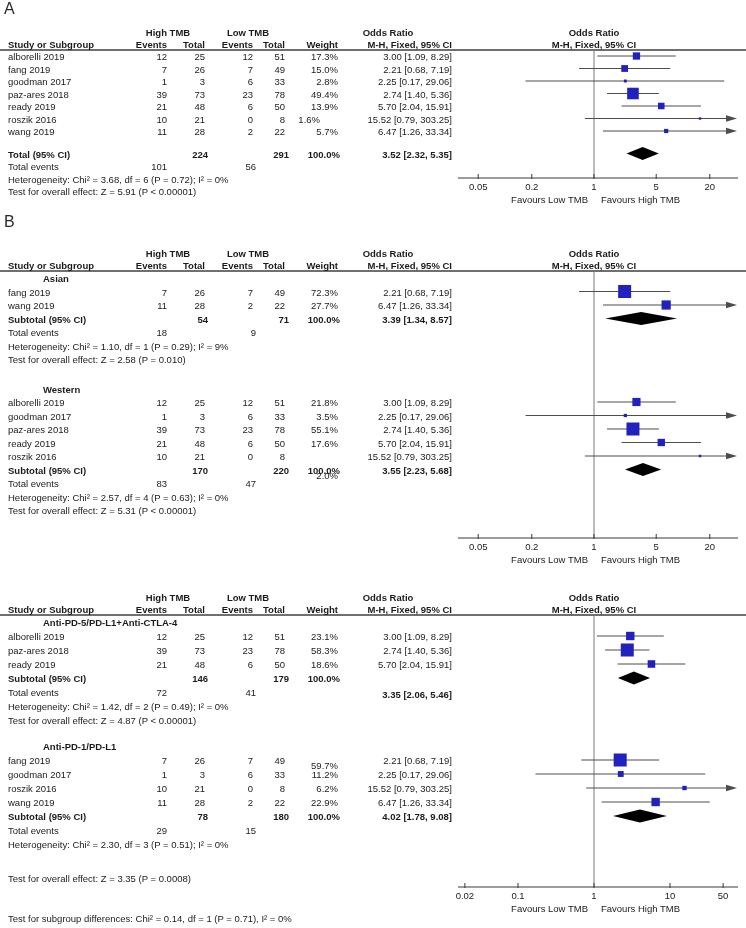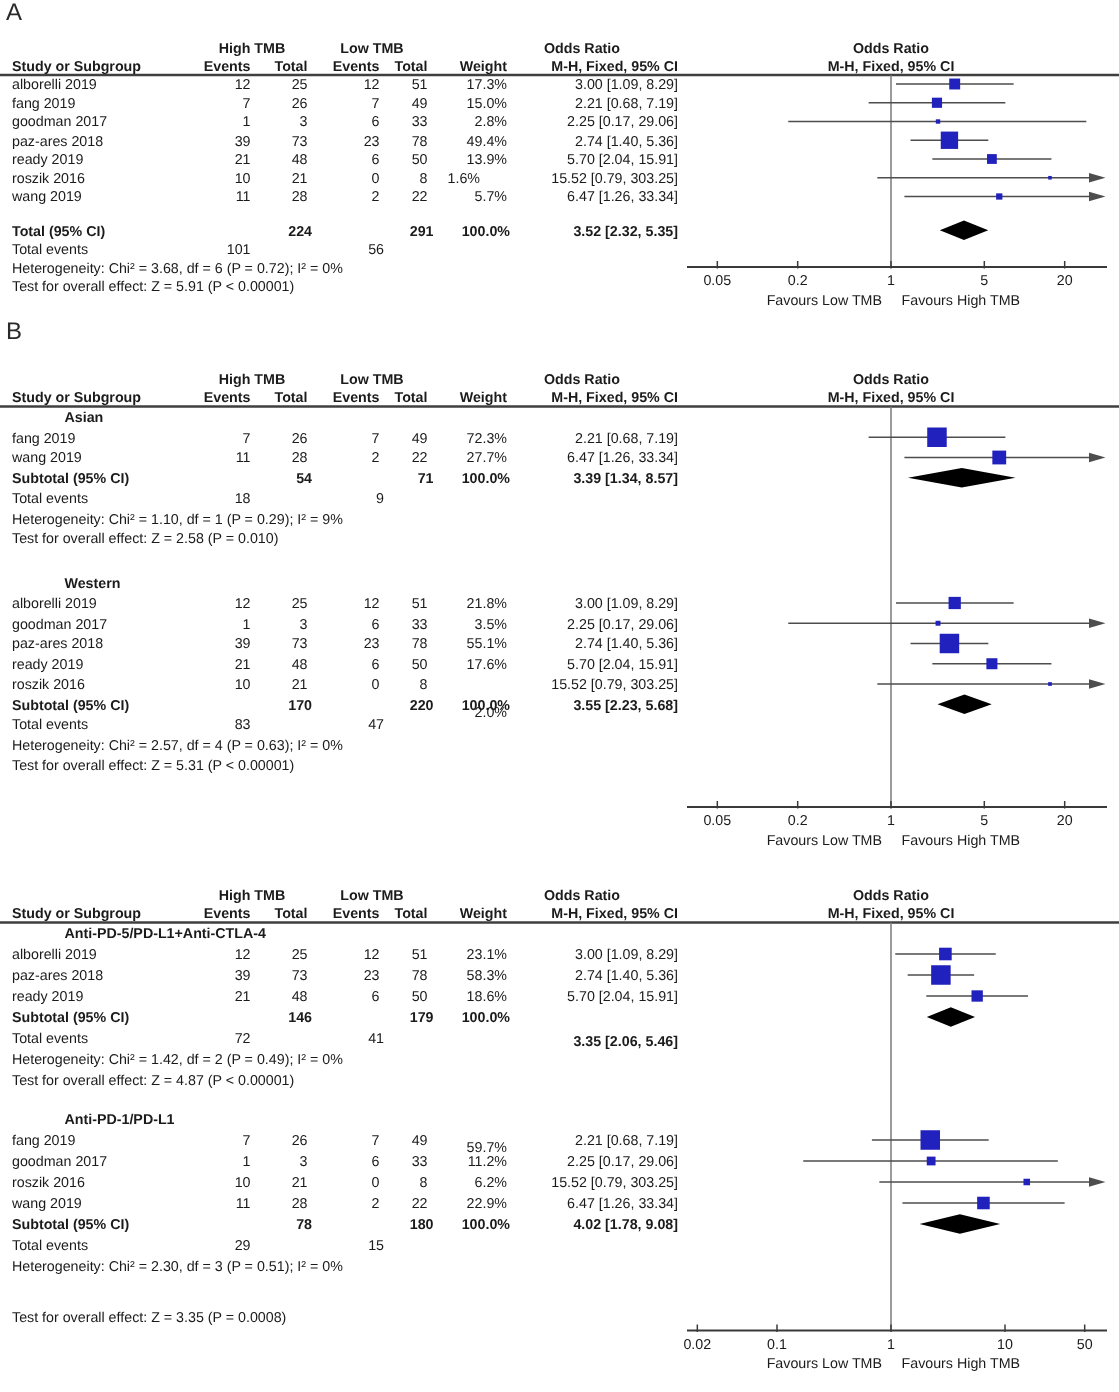--- a/index.html
+++ b/index.html
@@ -349,13 +349,14 @@
     <div class="abs t b" style="left: 8px; top: 811px;">Subtotal (95% CI)</div>
     <div class="abs t b" style="left: 208px; top: 811px; transform: translateX(-100%);">78</div>
     <div class="abs t b" style="left: 289px; top: 811px; transform: translateX(-100%);">180</div>
     <div class="abs t b" style="left: 340px; top: 811px; transform: translateX(-100%);">100.0%</div>
     <div class="abs t b" style="left: 452px; top: 811px; transform: translateX(-100%);">4.02 [1.78, 9.08]</div>
     <div class="abs t " style="left: 8px; top: 825px;">Total events</div>
     <div class="abs t " style="left: 167px; top: 825px; transform: translateX(-100%);">29</div>
     <div class="abs t " style="left: 256px; top: 825px; transform: translateX(-100%);">15</div>
     <div class="abs t " style="left: 8px; top: 839px;">Heterogeneity: Chi² = 2.30, df = 3 (P = 0.51); I² = 0%</div>
     <div class="abs t " style="left: 8px; top: 853px; margin-top: 20px;">Test for overall effect: Z = 3.35 (P = 0.0008)</div>
+    <div class="abs t " style="left: 8px; top: 913px;">Test for subgroup differences: Chi² = 0.14, df = 1 (P = 0.71), I² = 0%</div>
   </div>
 
 </body></html>

